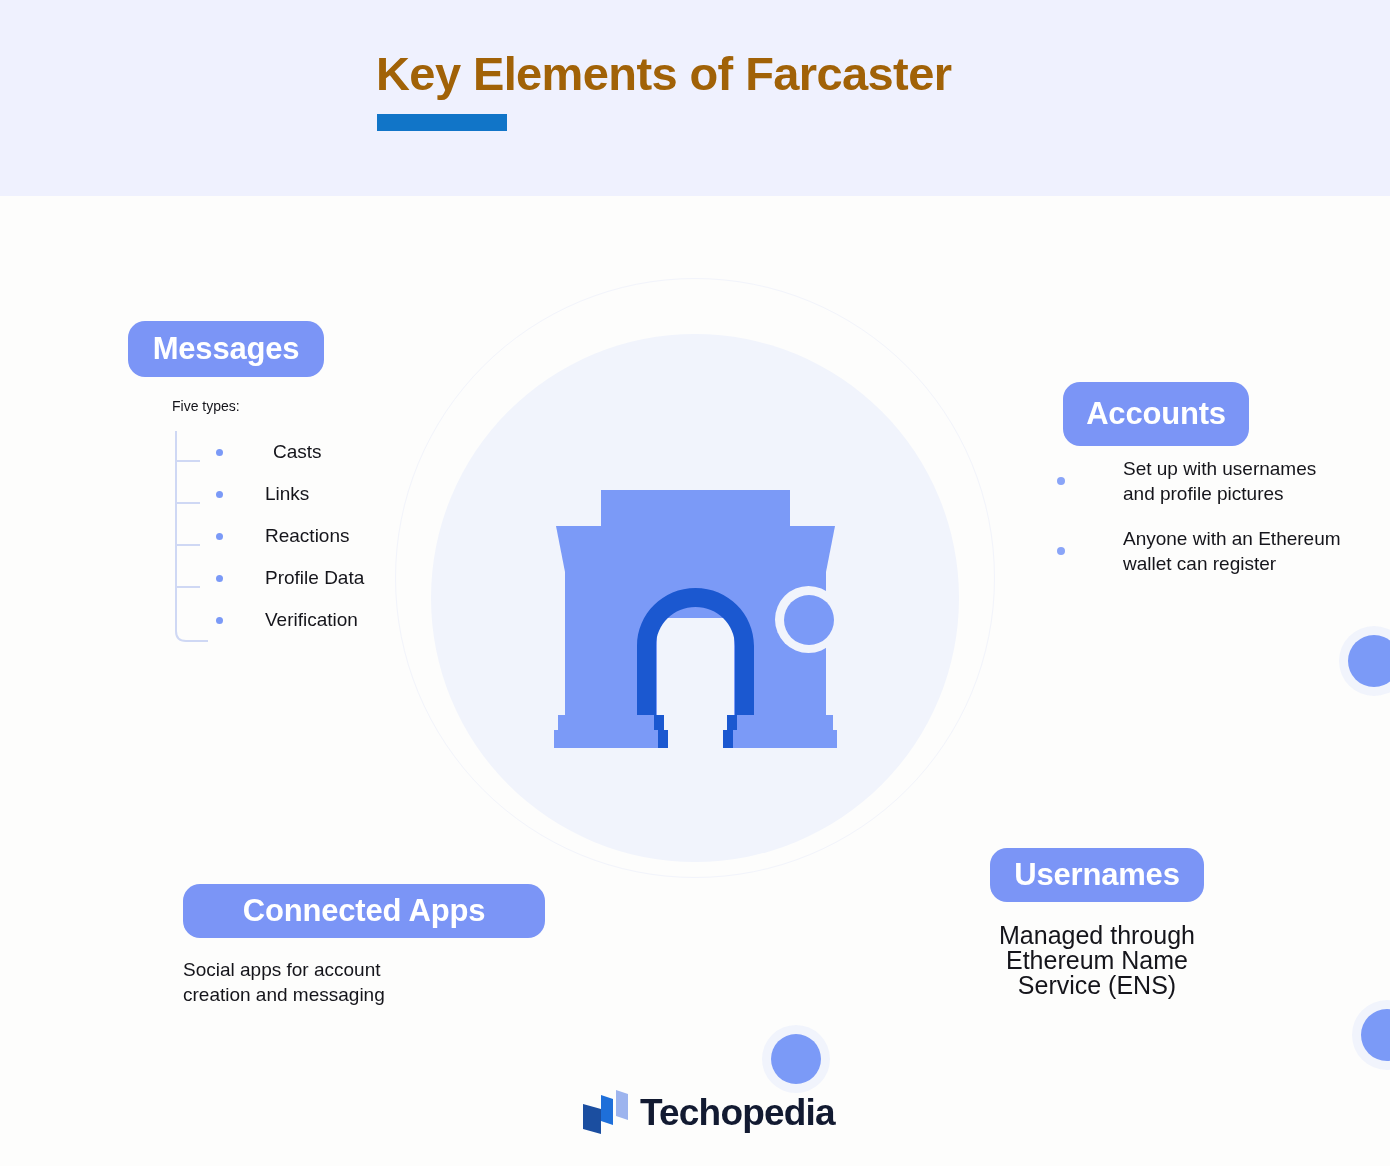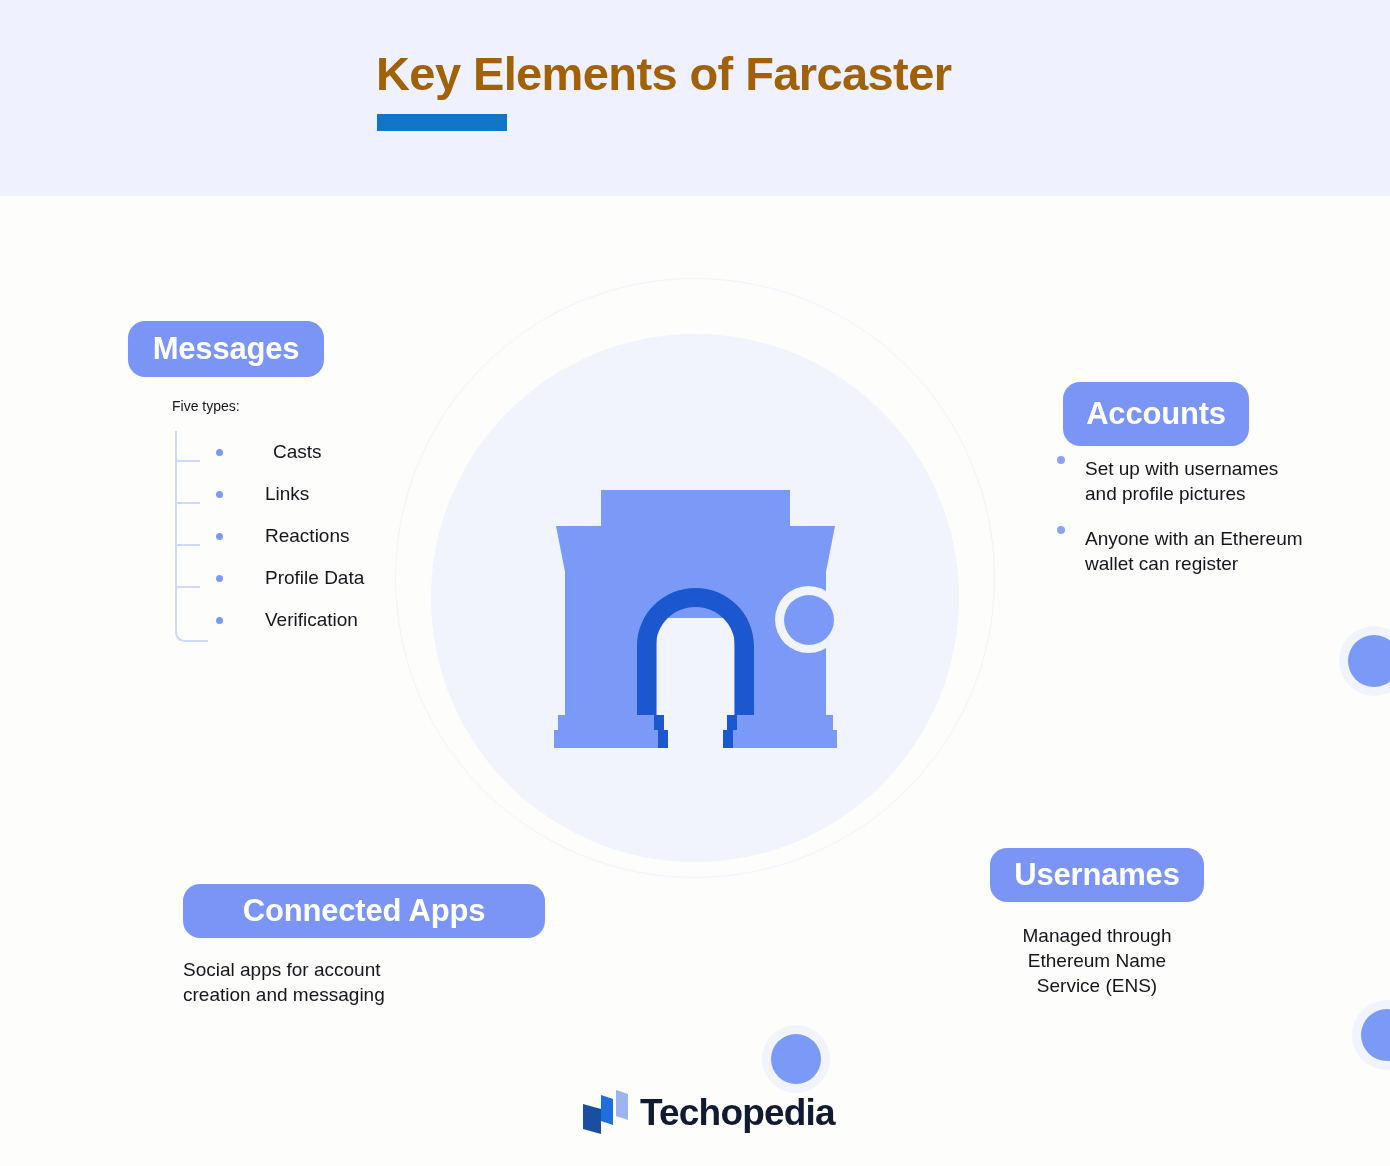--- a/index.html
+++ b/index.html
@@ -178,21 +178,23 @@
   
   .accounts-block {
     position: absolute;
     left: 1057px;
     top: 456px;
     width: 300px;
   }
   .acc-item {
     position: relative;
     display: flex;
+    align-items: center;
     margin-bottom: 20px;
+    gap: 38px;
   }
   .acc-item .adot {
     width: 8px;
     height: 8px;
     border-radius: 50%;
     background: #8AA5F8;
     flex: 0 0 auto;
     margin-right: 20px;
   }
   .acc-item .atext {
@@ -213,21 +215,21 @@
     color: #15151B;
   }
 
   
   .usernames-desc {
     position: absolute;
     left: 990px;
     top: 923px;
     width: 214px;
     text-align: center;
-    font-size: 19px;
+    font-size: 25px;
     line-height: 25px;
     color: #15151B;
   }
 
   
   .brand {
     position: absolute;
     left: 578px;
     top: 1088px;
     height: 50px;

